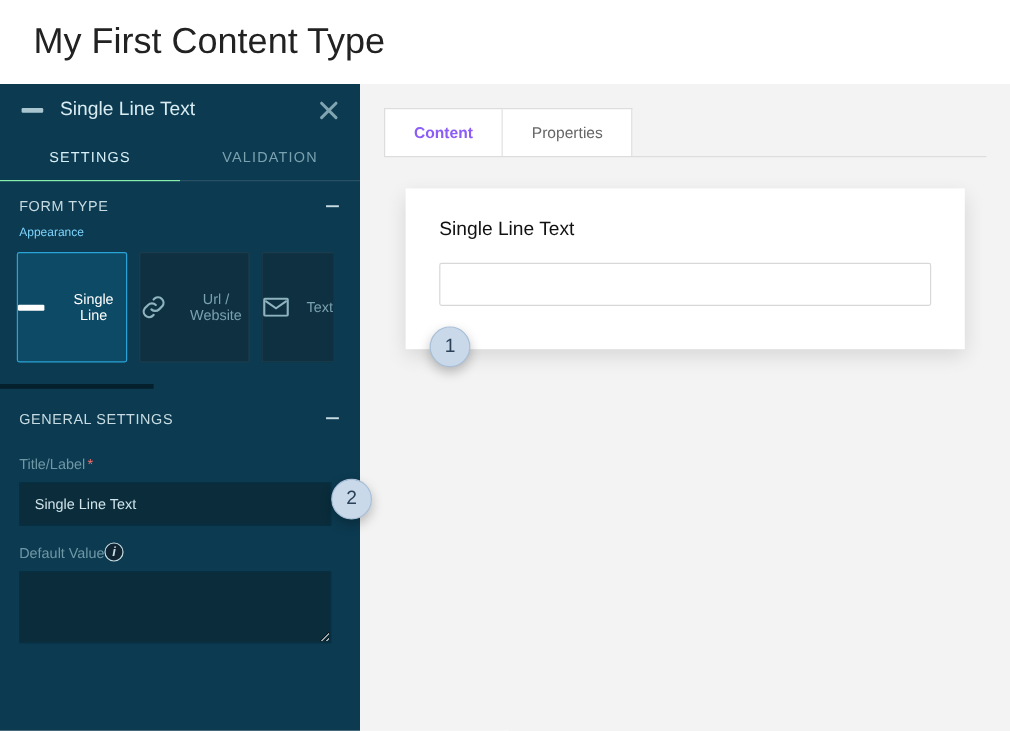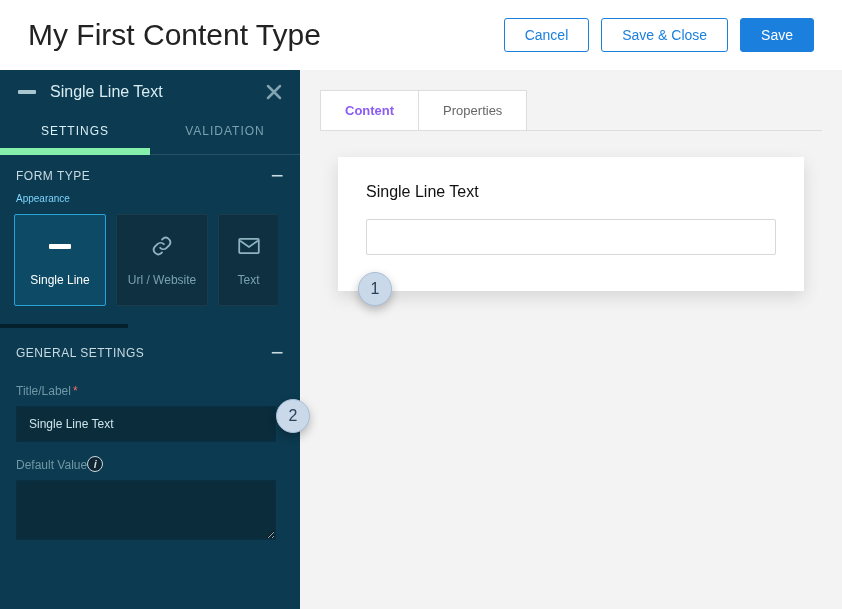--- a/index.html
+++ b/index.html
@@ -19,30 +19,30 @@
   
   .side-header { display:flex; align-items:center; padding:13px 18px; gap:14px; }
   .dash-icon { width:18px; height:4px; background:#a9c6d0; border-radius:1px; flex:none;}
   .side-title { font-size:16px; color:#d8ecf2; flex:1; }
   .close-x svg { width:16px; height:16px; display:block; }
   .close-x { cursor:pointer; opacity:.8; }
 
   
   .side-tabs { display:flex; }
   .side-tab { flex:1; text-align:center; padding:10px 0 12px; font-size:12px; letter-spacing:1px; color:#7aa1af; cursor:pointer; border-bottom:1px solid rgba(255,255,255,.12);}
-  .side-tab.active { color:#d8f0f7; border-bottom:7px solid #86efac; padding-bottom:10px;}
+  .side-tab.active { color:#d8f0f7; border-bottom:1px solid #86efac; padding-bottom:10px;}
 
   
   .section-head { display:flex; align-items:center; justify-content:space-between; padding:14px 16px 10px; font-size:12px; letter-spacing:.5px; color:#c7dbe2; }
   .section-toggle { font-size:22px; line-height:10px; color:#c7dbe2; cursor:pointer; }
   .sub-label { font-size:10px; color:#7dd3fc; padding:0 16px 10px; display:block;}
 
   
   .tiles { display:flex; gap:10px; padding:0 14px 18px; }
-  .tile { width:92px; height:92px; background:#0e3040; border:1px solid rgba(255,255,255,.06); border-radius:2px; display:flex; flex-direction:column; align-items:center; justify-content:center; gap:14px; color:#7aa1af; font-size:12px; cursor:pointer; text-align:center;}
+  .tile { width:92px; height:92px; background:#0e3040; border:1px solid rgba(255,255,255,.06); border-radius:2px; display:flex; align-items:center; justify-content:center; gap:14px; color:#7aa1af; font-size:12px; cursor:pointer; text-align:center;}
   .tile.selected { border:1px solid #2aa3d6; background:#0d4a66; color:#fff;}
   .tile .icon-slot { height:26px; display:flex; align-items:center; justify-content:center;}
   .tile .icon-dash { width:22px; height:5px; background:#cfe3ea; border-radius:1px;}
   .tile.selected .icon-dash { background:#fff; }
   .tiles .tile:last-child { width:60px; border-right:none; }
 
   .section-divider { height:4px; background:#05202d; margin:0 0 4px; width:128px; }
 
   
   .field-label { font-size:12px; color:#6f98a6; padding:14px 16px 8px; display:block;}
@@ -67,25 +67,20 @@
   
   .badge { position:absolute; width:34px; height:34px; border-radius:50%; background:#c9d9ea; border:1px solid #a8bfd7; color:#2a4158; display:flex; align-items:center; justify-content:center; font-size:16px; box-shadow:0 4px 10px rgba(0,0,0,.25);}
   .badge.b1 { left:358px; top:272px; }
   .badge.b2 { left:276px; top:399px; }
 </style>
 </head>
 <body>
 
 <div class="header">
   <h1 class="page-title">My First Content Type</h1>
-  <div class="header-actions">
-    <button class="btn">Cancel</button>
-    <button class="btn">Save &amp; Close</button>
-    <button class="btn primary">Save</button>
-  </div>
 </div>
 
 <div class="workspace">
 
   <aside class="sidebar">
 
     <div class="side-header">
       <span class="dash-icon"></span>
       <span class="side-title">Single Line Text</span>
       <span class="close-x">

